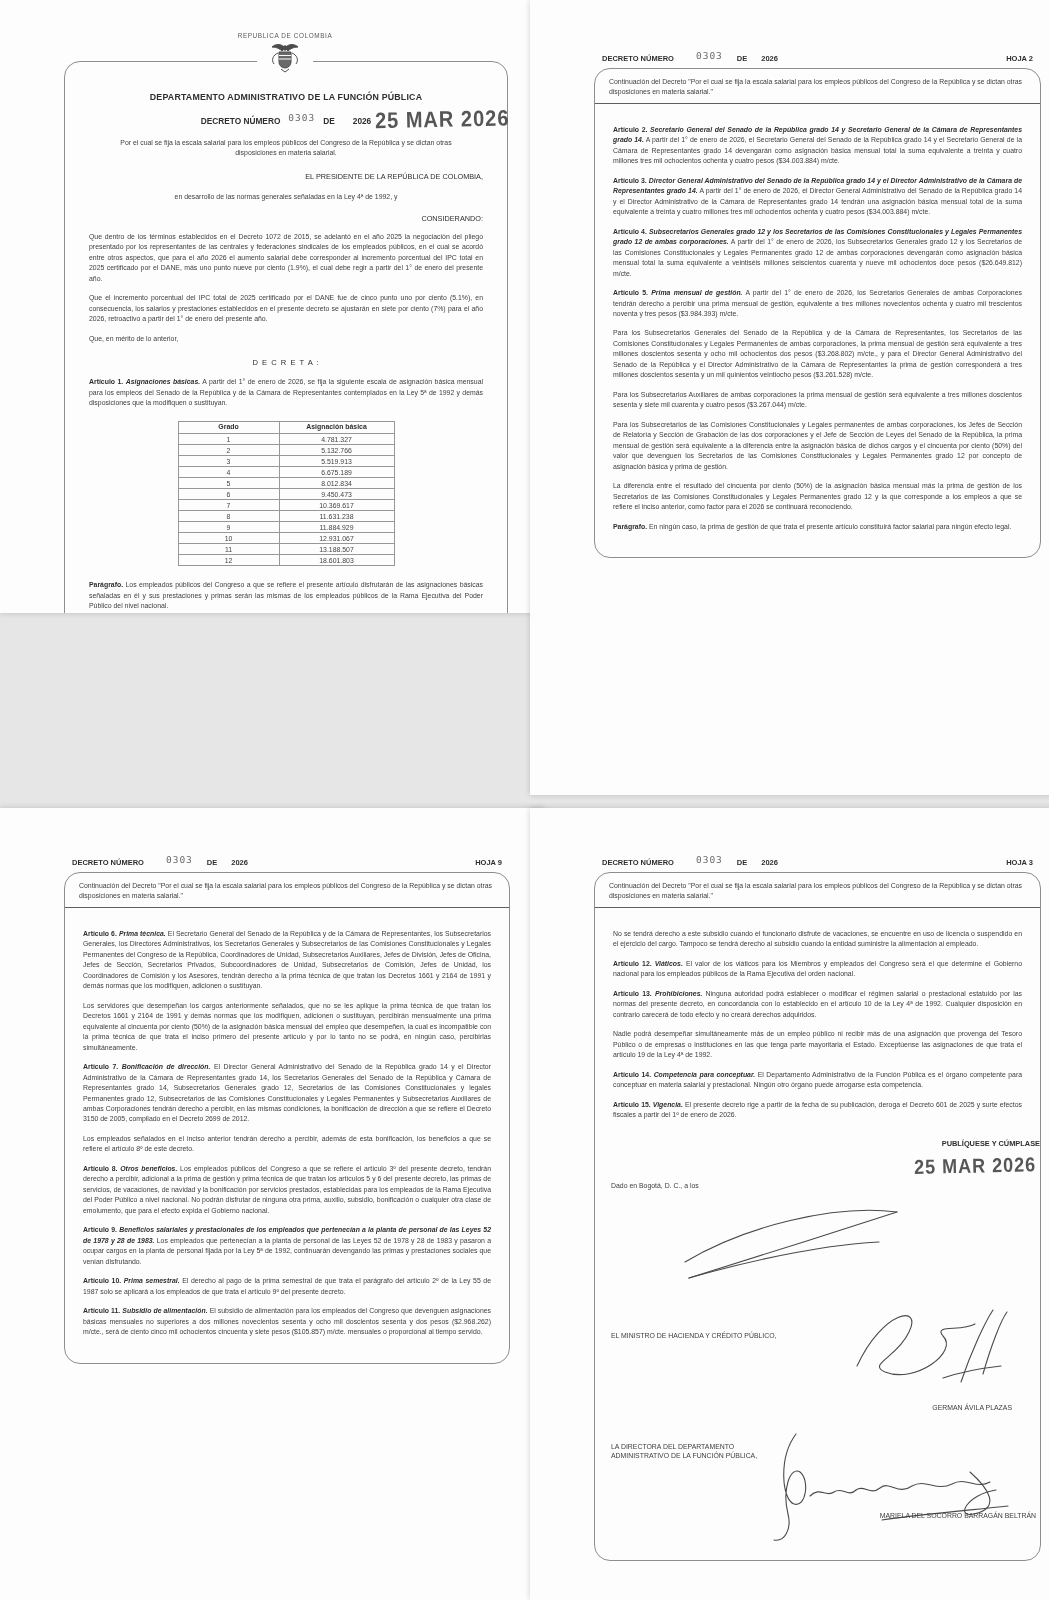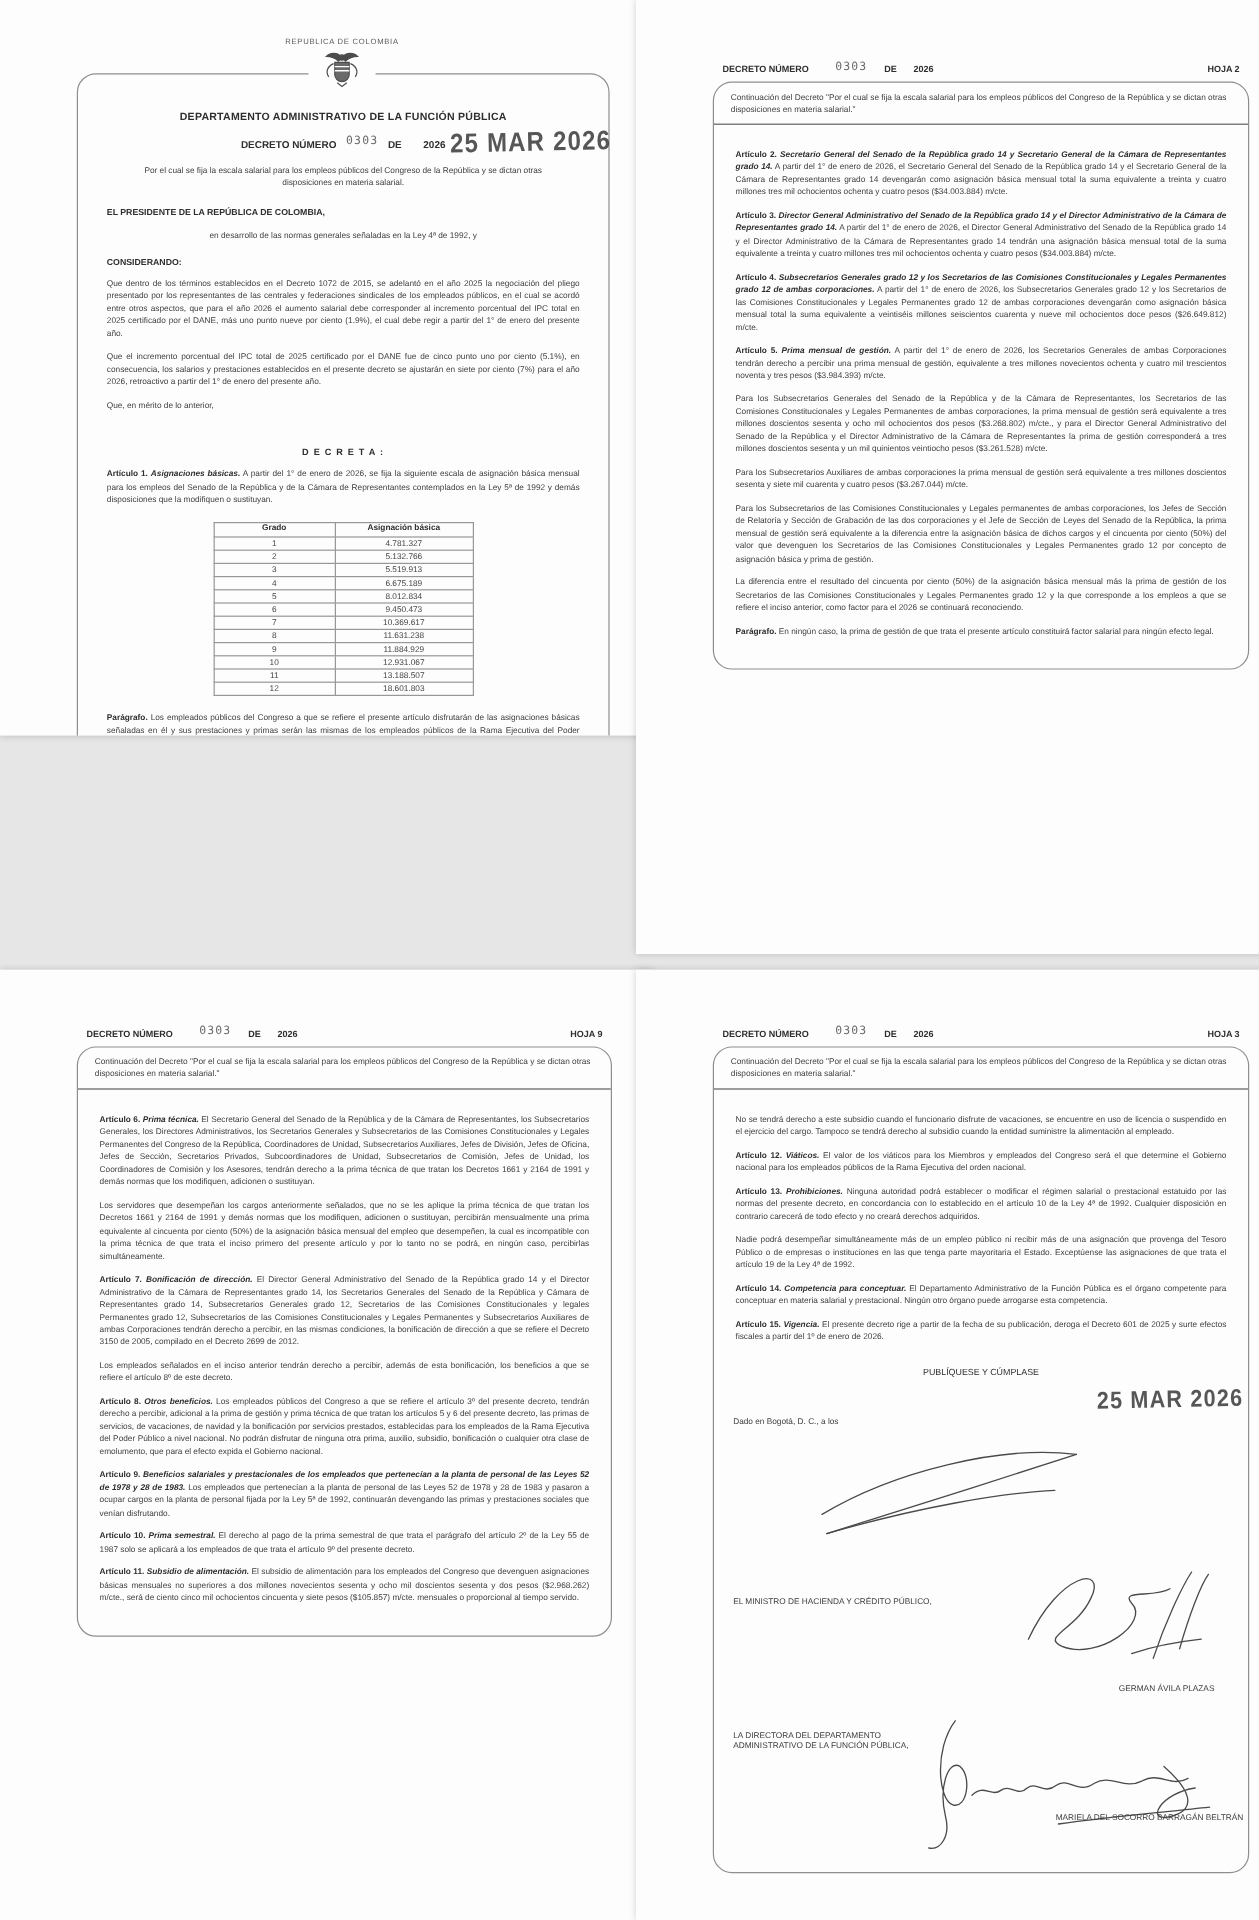--- a/index.html
+++ b/index.html
@@ -24,47 +24,47 @@
 
   .dept-title{text-align:center;font-weight:bold;font-size:8.8px;color:#2e2e2e;letter-spacing:.2px;}
   .decree-line{text-align:center;margin-top:13px;font-size:8.3px;font-weight:bold;color:#2e2e2e;position:relative;}
   .decree-num{font-family:"DejaVu Sans Mono", monospace;font-weight:normal;color:#6b6b6b;font-size:9.5px;letter-spacing:1px;position:relative;top:-3px;margin:0 8px;}
   .decree-year{margin-left:18px;}
   .stamp{font-weight:bold;color:#3a3a3a;opacity:.85;letter-spacing:1px;white-space:nowrap;
          transform:rotate(-1.2deg) scale(1,1.12);font-size:20px;font-family:"Liberation Sans",sans-serif;}
   #sheet1 .stamp{position:absolute;right:-26px;top:-7px;}
 
   .subject{text-align:center;font-size:6.9px;margin:12px auto 0;width:94%;line-height:1.45;}
-  .center-bold{text-align:left;font-weight:bold;font-size:7.3px;color:#2e2e2e;margin-top:14px;}
+  .center-bold{text-align:right;font-weight:normal;font-size:7.3px;color:#2e2e2e;margin-top:14px;}
   .center-norm{text-align:center;font-size:6.9px;margin-top:12px;}
 
   .para{font-size:6.9px;line-height:1.52;text-align:justify;margin:9px 0;}
   .para .b{font-weight:bold;color:#2e2e2e;}
   .para .bi{font-weight:bold;font-style:italic;color:#2e2e2e;}
   .blocks{margin-top:4px;}
 
-  .decreta{text-align:center;font-weight:bold;font-size:7.6px;letter-spacing:1px;color:#2e2e2e;margin:28px 0 10px;}
+  .decreta{text-align:center;font-weight:normal;font-size:7.6px;letter-spacing:1px;color:#2e2e2e;margin:14px 0 10px;}
 
   table.scale{border-collapse:collapse;margin:12px auto 14px;}
   table.scale th,table.scale td{border:1px solid #979797;font-size:6.9px;text-align:center;padding:1.5px 6px;}
   table.scale th{font-weight:bold;color:#2e2e2e;width:88px;line-height:1.25;}
   table.scale th+th{width:102px;}
   table.scale td{color:#444;}
 
   .page-head{display:flex;justify-content:space-between;align-items:baseline;font-size:7.5px;font-weight:bold;color:#2e2e2e;}
   #sheet2 .page-head{margin:52px 42px 0 46px;}
   #sheet3 .page-head,#sheet4 .page-head{margin:48px 42px 0 46px;}
   .page-head .left span{margin-right:14px;}
   .page-head .decree-num{top:-2px;}
 
   .cont-box{margin:5px 34px 0 38px;padding:0 0 16px;}
   .cont{font-size:6.9px;line-height:1.5;padding:8px 14px 5px;border-bottom:1.6px solid #5f5f5f;}
   .body{padding:12px 18px 0;}
 
-  .publish{text-align:center;font-weight:normal;font-size:7.4px;color:#2e2e2e;margin-top:18px;}
+  .publish{text-align:right;font-weight:bold;font-size:7.4px;color:#2e2e2e;margin-top:18px;}
   .sig-area{position:relative;height:392px;margin-top:4px;font-size:6.9px;}
   .given{position:absolute;left:16px;top:30px;}
   .sig-area .stamp{position:absolute;right:4px;top:4px;font-size:18px;}
   .sig{position:absolute;}
   .sig path{fill:none;stroke:#4a4a4a;stroke-width:1.1;stroke-linecap:round;}
   .minister-label{position:absolute;left:16px;top:180px;}
   .minister-name{position:absolute;right:28px;top:252px;}
   .director-label{position:absolute;left:16px;top:290px;line-height:1.4;}
   .director-name{position:absolute;right:4px;top:360px;}
   .name{font-size:6.9px;color:#3d3d3d;}

